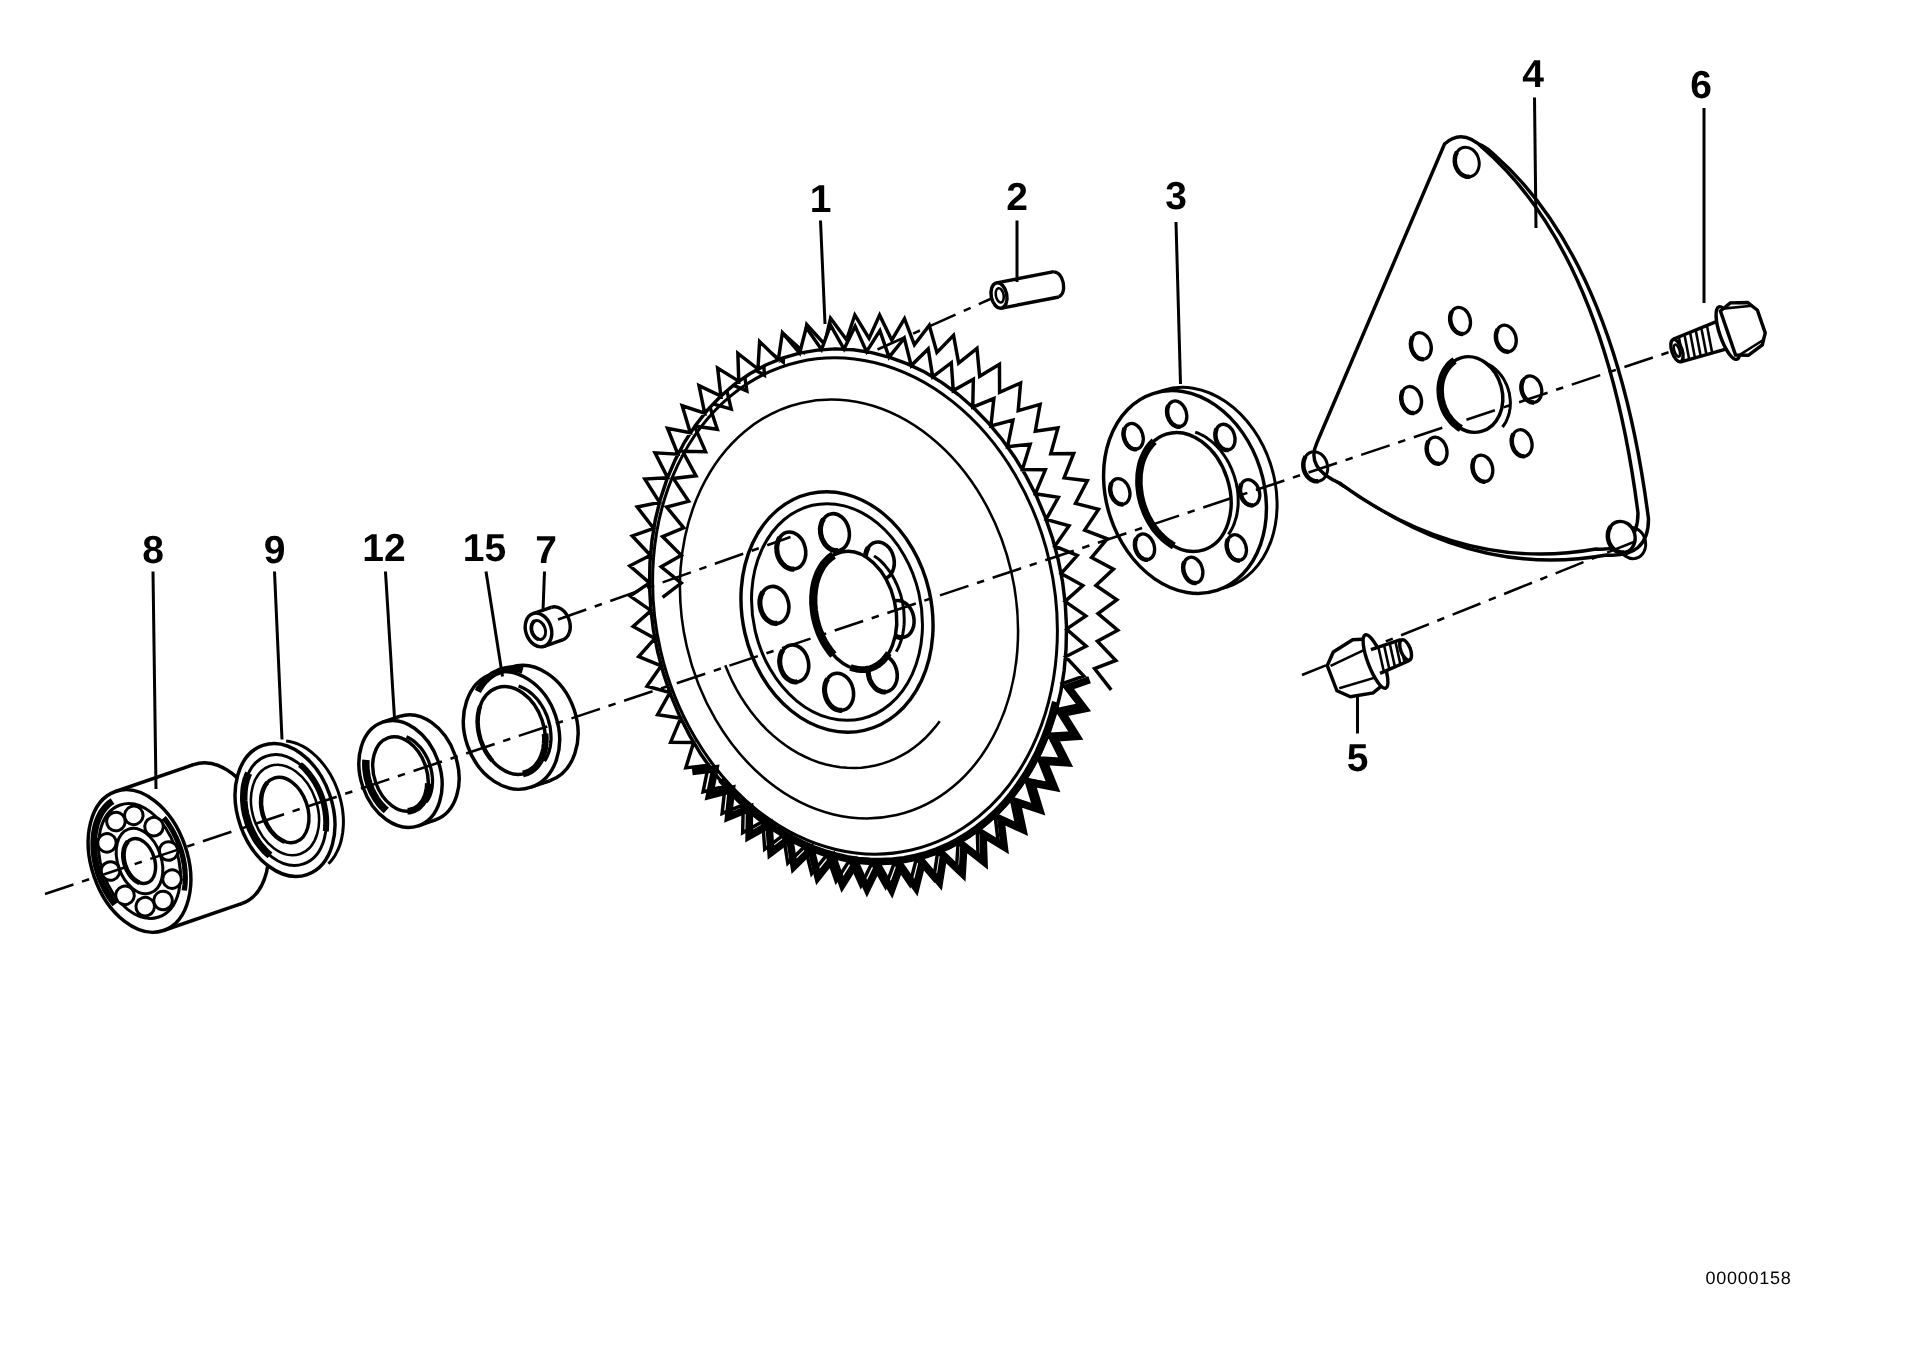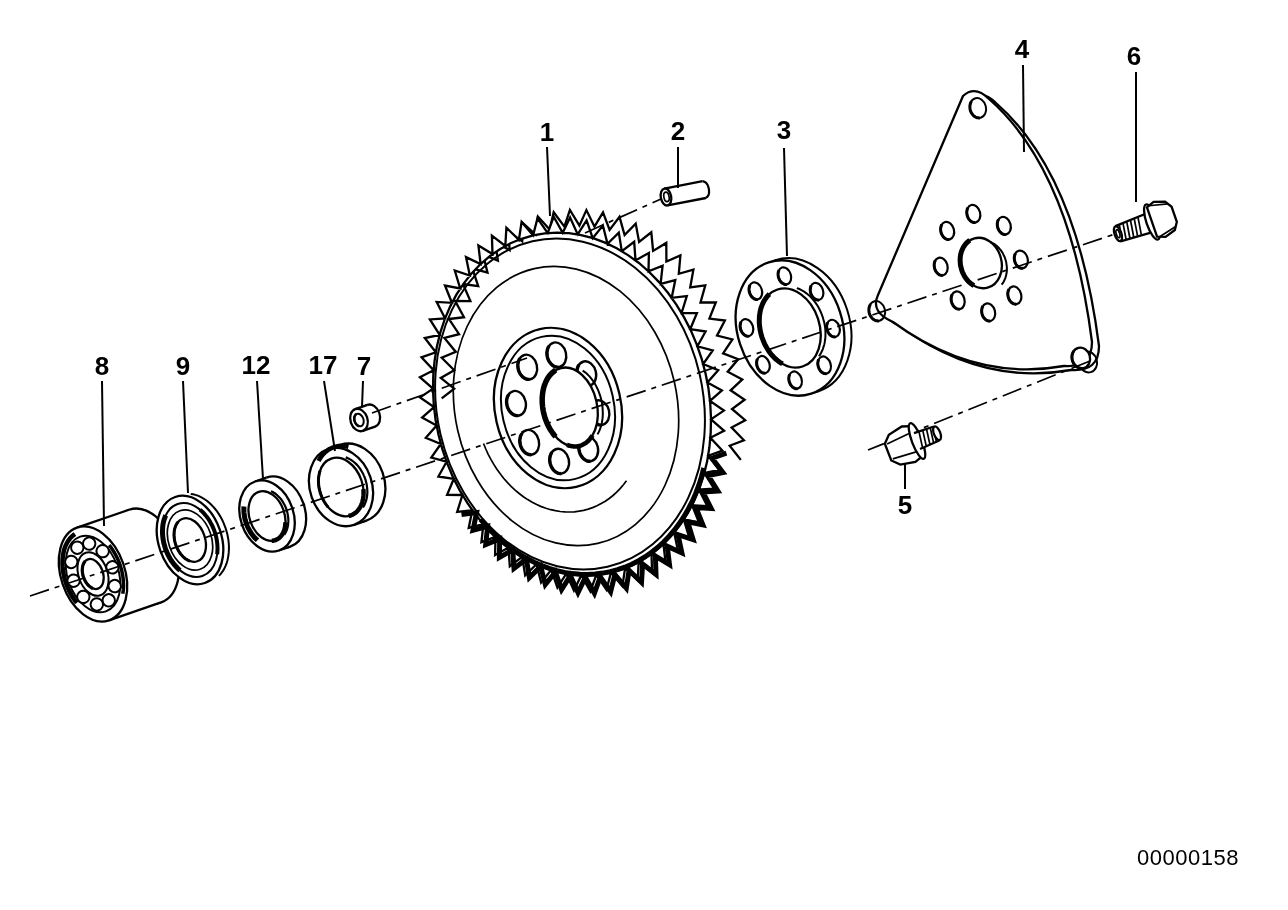--- a/index.html
+++ b/index.html
@@ -10,21 +10,21 @@
   .thin{fill:none;stroke:#000;stroke-width:2;}
   .thin1{fill:none;stroke:#000;stroke-width:1.7;}
   .fw  {fill:#fff;stroke:#000;stroke-width:2.3;}
   .fillw{fill:#fff;stroke:none;}
   .ring{fill:#fff;stroke:#000;stroke-width:2.3;fill-rule:evenodd;}
   .axis{fill:none;stroke:#000;stroke-width:1.7;stroke-dasharray:20 6 5 6;}
   .ldr {stroke:#000;stroke-width:2;}
   .arc {fill:none;stroke:#000;}
   .callout{position:absolute;transform:translate(-50%,-50%);
            font-weight:700;font-size:26px;color:#000;line-height:1;}
-  .docnum{position:absolute;left:1137px;top:845px;font-size:22px;color:#000;
+  .docnum{position:absolute;left:1137px;top:845px;font-size:12px;color:#000;
           letter-spacing:.5px;}
 </style>
 </head>
 <body>
 
 <div class="stage">
 <svg id="art" width="1288" height="910" viewBox="0 0 1288 910">
 
   <g id="gFW">
     <path id="fwBack" class="ln" d="M441.7 398.3L454.2 388.7L440.8 377.9L454.2 370.2L441.7 357.7L455.8 351.9L444.4 338.0L459.1 334.2L448.9 319.0L464.0 317.2L455.1 300.9L470.4 301.1L462.9 284.0L478.2 286.2L472.3 268.4L487.5 272.7L483.1 254.4L497.9 260.6L495.2 242.0L509.6 250.1L508.5 231.5L522.2 241.4L522.8 223.0L535.6 234.5L537.9 216.5L549.7 229.5L553.7 212.2L564.4 226.6L569.9 210.0L579.4 225.6L586.4 210.1L594.5 226.7L603.0 212.4L609.6 229.9L619.5 216.9L624.6 235.0L635.7 223.6L639.1 242.0L651.3 232.3L653.1 250.9L666.3 242.9L666.4 261.5L680.4 255.4L678.8 273.8L693.4 269.6L690.2 287.5L705.3 285.3L700.5 302.5L715.8 302.3L709.4 318.6L724.9 320.5L717.0 335.6L732.4 339.5L723.1 353.4L738.2 359.2L727.7 371.7L742.3 379.4L730.6 390.3L744.6 399.8L732.0 409.0L745.2 420.2L731.6 427.5L743.9 440.3L729.7 445.7L740.8 459.9"></path>
@@ -259,16 +259,16 @@
 <div class="callout" style="left:547px;top:132px">1</div>
 <div class="callout" style="left:678px;top:131px">2</div>
 <div class="callout" style="left:784px;top:130px">3</div>
 <div class="callout" style="left:1022px;top:49px">4</div>
 <div class="callout" style="left:905px;top:505px">5</div>
 <div class="callout" style="left:1134px;top:56px">6</div>
 <div class="callout" style="left:364px;top:366px">7</div>
 <div class="callout" style="left:102px;top:366px">8</div>
 <div class="callout" style="left:183px;top:366px">9</div>
 <div class="callout" style="left:256px;top:365px">12</div>
-<div class="callout" style="left:323px;top:365px">17</div>
+<div class="callout" style="left:323px;top:365px">15</div>
 
 <div class="docnum">00000158</div>
 </div>
 
 </body></html>

